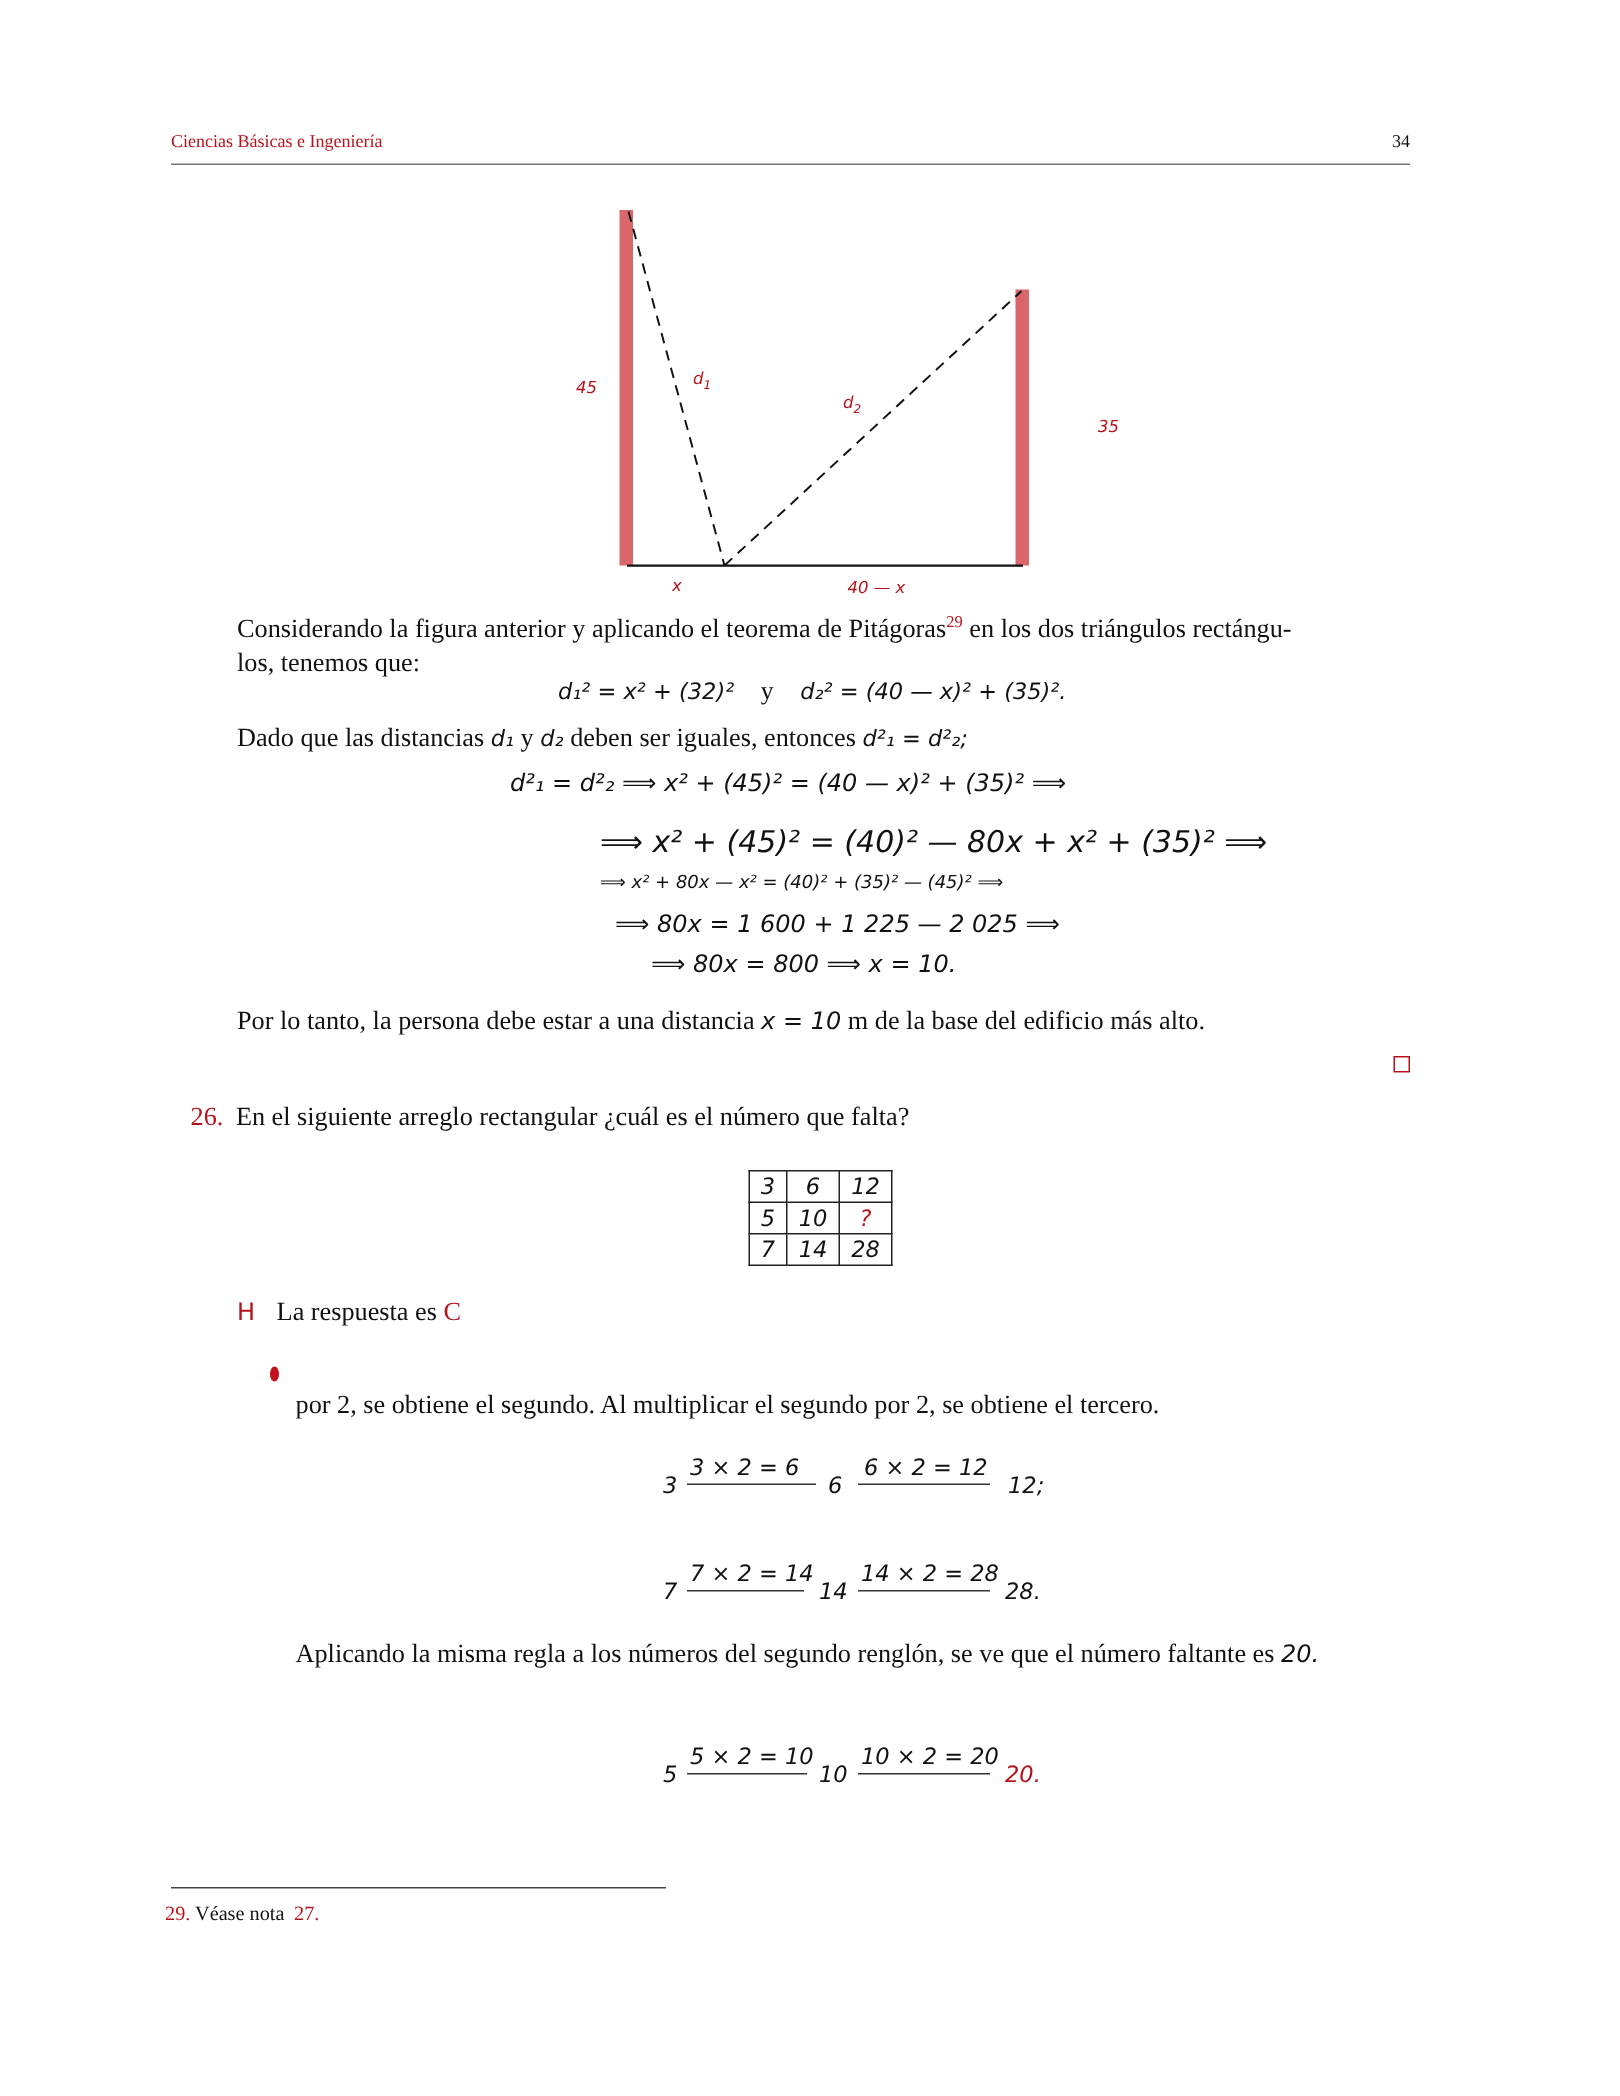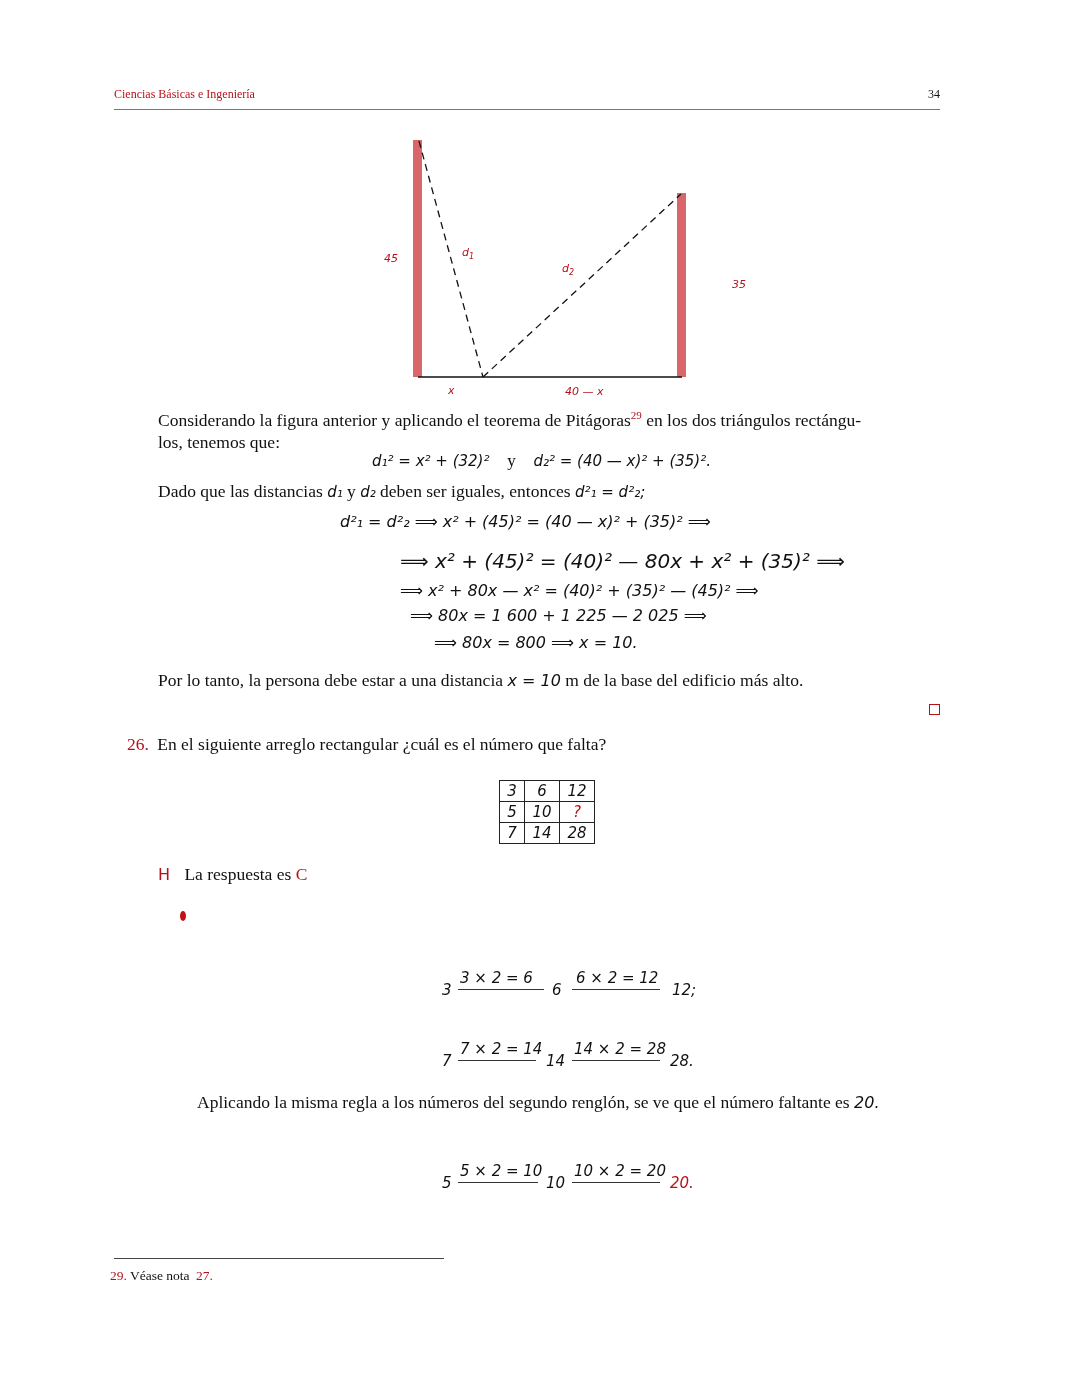--- a/index.html
+++ b/index.html
@@ -64,21 +64,21 @@
   <span>Dado que las distancias</span>
   <span class="math">d₁</span>
   <span>y</span>
   <span class="math">d₂</span>
   <span>deben ser iguales, entonces</span>
   <span class="math">d²₁ = d²₂;</span>
 </div>
 
 <div class="abs math" style="left:340px;top:512px;font-size:16px;">d²₁ = d²₂ ⟹ x² + (45)² = (40 — x)² + (35)² ⟹</div>
 <div class="abs math" style="left:400px;top:549px;font-size:20px;">⟹ x² + (45)² = (40)² — 80x + x² + (35)² ⟹</div>
-<div class="abs math" style="left:400px;top:581px;font-size:16px;">⟹ x² + 80x — x² = (40)² + (35)² — (45)² ⟹</div>
+<div class="abs math" style="left:400px;top:581px;font-size:12px;">⟹ x² + 80x — x² = (40)² + (35)² — (45)² ⟹</div>
 <div class="abs math" style="left:410px;top:606px;font-size:16px;">⟹ 80x = 1 600 + 1 225 — 2 025 ⟹</div>
 <div class="abs math" style="left:434px;top:633px;font-size:16px;">⟹ 80x = 800 ⟹ x = 10.</div>
 
 <div class="abs para" style="left:158px;top:669px;width:790px;">
   <span>Por lo tanto, la persona debe estar a una distancia</span>
   <span class="math" style="font-size:16px;">x = 10</span>
   <span>m de la base del edificio más alto.</span>
 </div>
 
 <div class="abs qed"></div>
@@ -112,20 +112,21 @@
 
 <div class="abs para" style="left:158px;top:863px;">
   <span class="red" style="font-family:'DejaVu Sans',sans-serif;font-size:16px;">H</span>
   <span style="margin-left:10px;">La respuesta es</span>
   <span class="red">C</span>
 </div>
 
 <div class="abs bullet" style="left:180px;top:911px;"></div>
 <div class="abs para" style="left:197px;top:903px;width:750px;">
   <br>
+  <span>por 2, se obtiene el segundo. Al multiplicar el segundo por 2, se obtiene el tercero.</span>
 </div>
 
 <div class="abs arrow-block" style="left:440px;top:965px;width:280px;height:40px;">
   <span class="abs" style="left:2px;top:16px;">3</span>
   <span class="abs" style="left:20px;top:4px;">3 × 2 = 6</span>
   <div class="arr" style="left:18px;top:24px;width:86px;"></div>
   <span class="abs" style="left:112px;top:16px;">6</span>
   <span class="abs" style="left:136px;top:4px;">6 × 2 = 12</span>
   <div class="arr" style="left:132px;top:24px;width:88px;"></div>
   <span class="abs" style="left:232px;top:16px;">12;</span>

